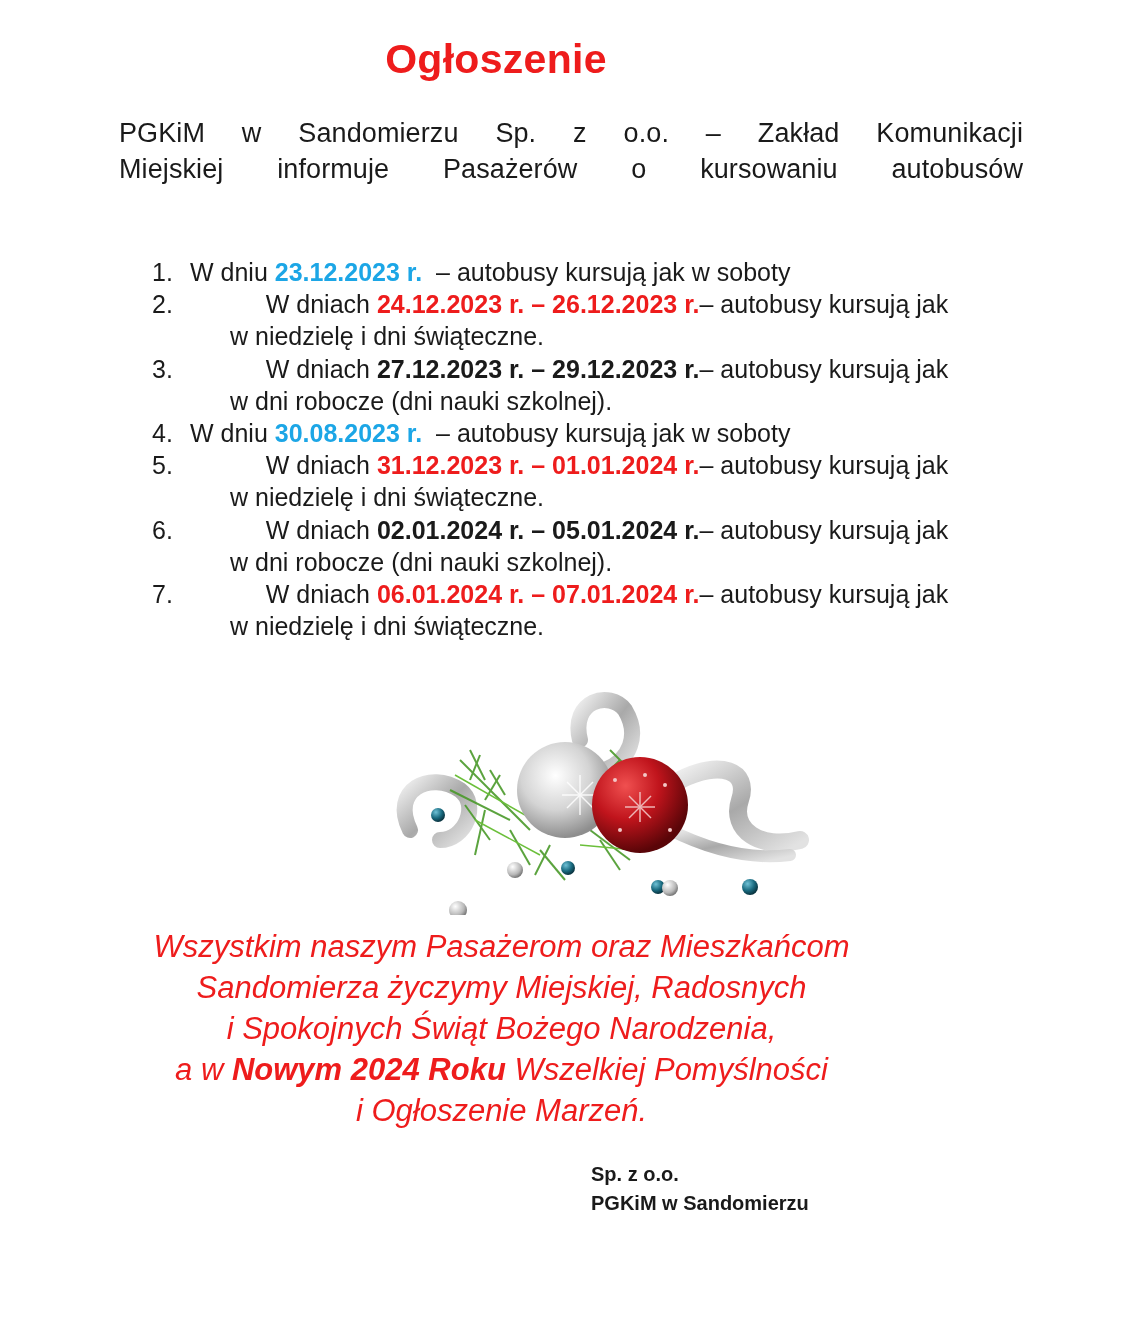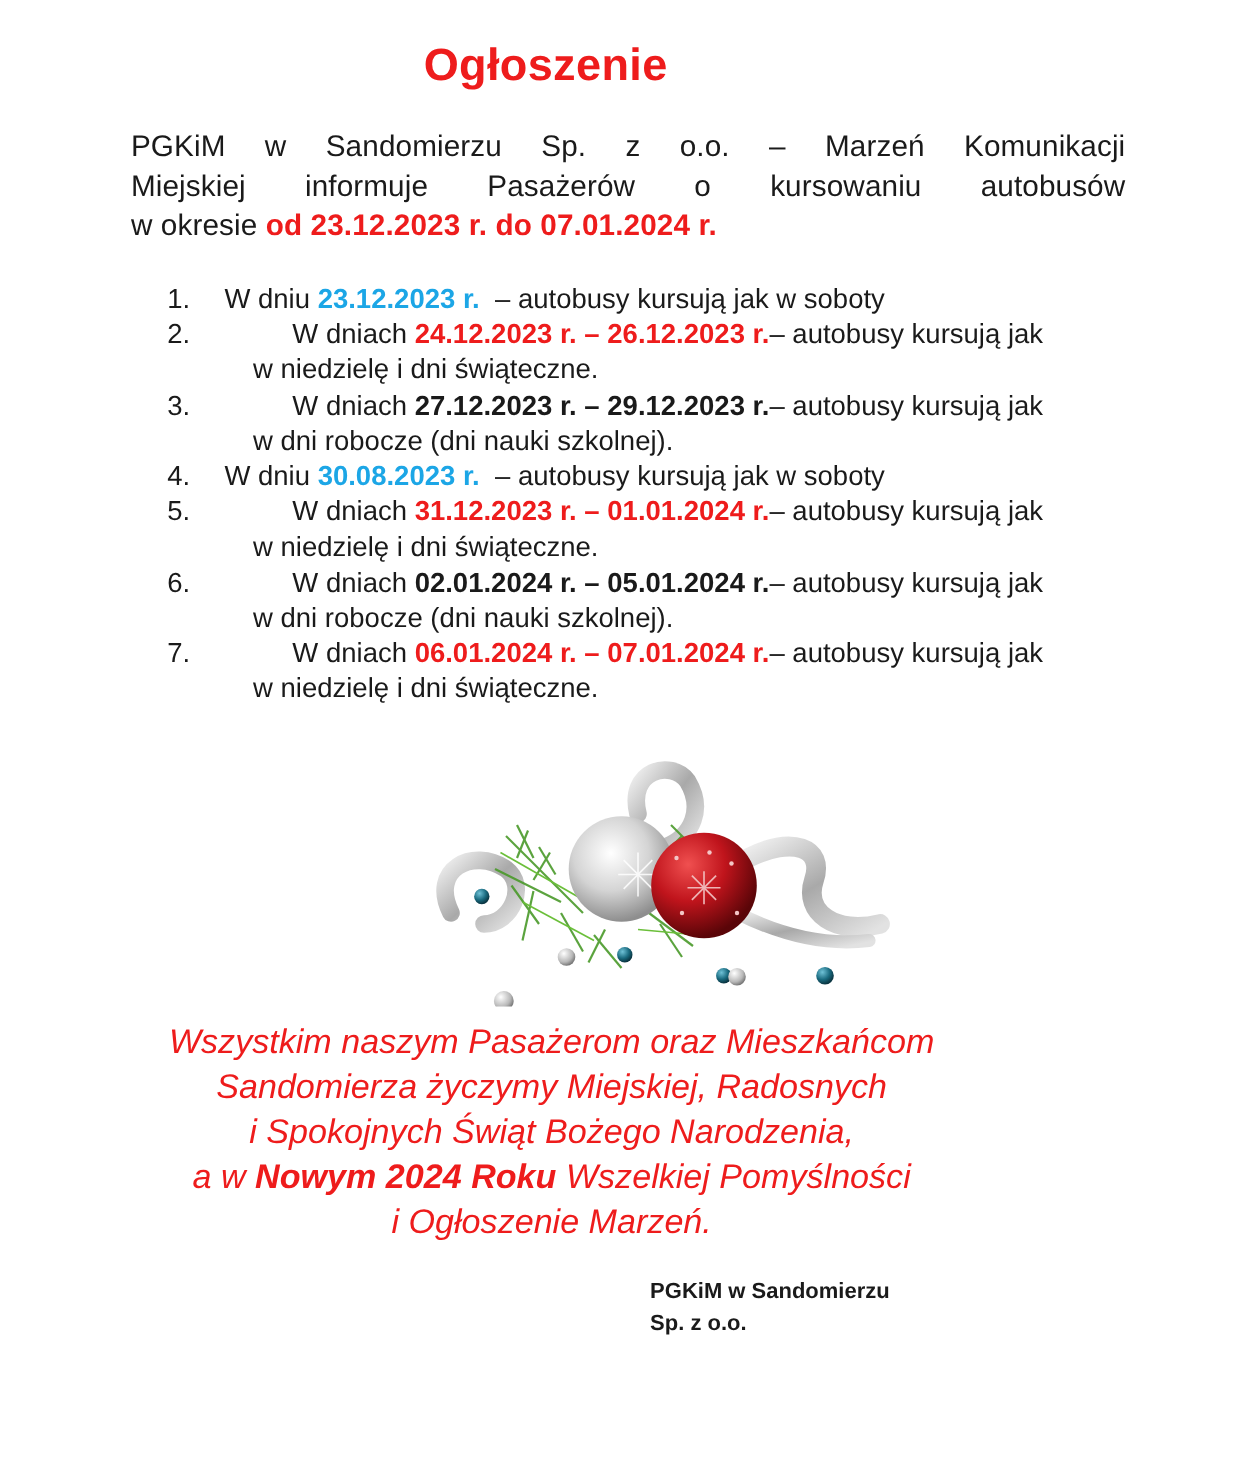--- a/index.html
+++ b/index.html
@@ -22,44 +22,43 @@
     .red { color: #ee1c1c; }
     .blue { color: #1ca6e6; }
     .b { font-weight: bold; }
     ol.schedule {
       position: absolute; left: 152px; width: 872px; top: 256px; margin: 0; padding: 0;
       list-style: none; font-size: 25px; line-height: 32.2px;
     }
     ol.schedule li { display: block; position: relative; padding-left: 38px; }
     ol.schedule li .num { position: absolute; left: 0; top: 0; }
     ol.schedule li .l1 { display: block; text-align: justify; text-align-last: justify; white-space: nowrap; }
-    ol.schedule li .l1.single { text-align-last: left; margin-left: 14px; }
+    ol.schedule li .l1.single { text-align-last: left; }
     ol.schedule li .l2 { display: block; margin-left: 40px; }
     ol.schedule li .l1 .flex { display: flex; justify-content: center; }
     .decor { position: absolute; left: 390px; top: 680px; width: 440px; height: 235px; }
     .wishes {
       position: absolute; left: 0; width: 1003px; top: 926px;
       text-align: center; color: #ee1c1c; font-style: italic; font-size: 31px; line-height: 41px;
     }
     .wishes span.line { display: block; }
     .signature {
       position: absolute; left: 591px; top: 1160px; font-weight: bold; font-size: 20px; line-height: 29px;
       color: #1a1a1a;
     }
     .signature span { display: block; }
   </style>
 </head>
 <body>
 
 <h1 class="title" style="margin:0;">Ogłoszenie</h1>
 
 <div class="intro">
-  <span class="line">PGKiM w Sandomierzu Sp. z o.o. – Marzeń Komunikacji</span>
+  <span class="line">PGKiM w Sandomierzu Sp. z o.o. – Zakład Komunikacji</span>
   <span class="line">Miejskiej informuje Pasażerów o kursowaniu autobusów</span>
-  <span class="line last"><span>w okresie </span><span class="red b">od 23.12.2023 r. do 07.01.2024 r.</span></span>
 </div>
 
 <ol class="schedule">
   <li>
     <span class="num">1.</span>
     <span class="l1 single"><span>W dniu </span><span class="blue b">23.12.2023 r.</span>&nbsp; <span>– autobusy kursują jak w soboty</span></span>
   </li>
   <li>
     <span class="num">2.</span>
     <span class="l1">
@@ -209,15 +208,15 @@
 
 <div class="wishes">
   <span class="line">Wszystkim naszym Pasażerom oraz Mieszkańcom</span>
   <span class="line">Sandomierza życzymy Miejskiej, Radosnych</span>
   <span class="line">i Spokojnych Świąt Bożego Narodzenia,</span>
   <span class="line"><span>a w </span><b>Nowym 2024 Roku</b><span> Wszelkiej Pomyślności</span></span>
   <span class="line">i Ogłoszenie Marzeń.</span>
 </div>
 
 <div class="signature">
+  <span>Sp. z o.o.</span>
   <span>PGKiM w Sandomierzu</span>
-  <span>Sp. z o.o.</span>
 </div>
 
 </body></html>

